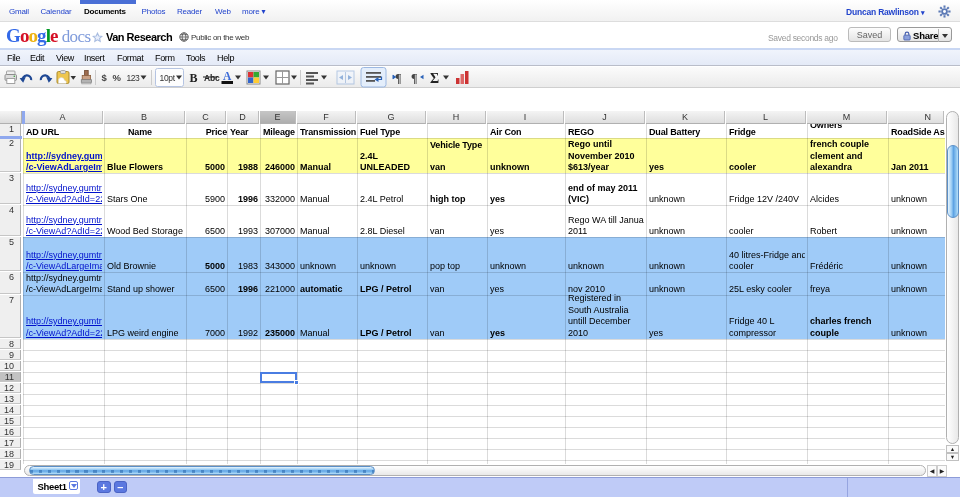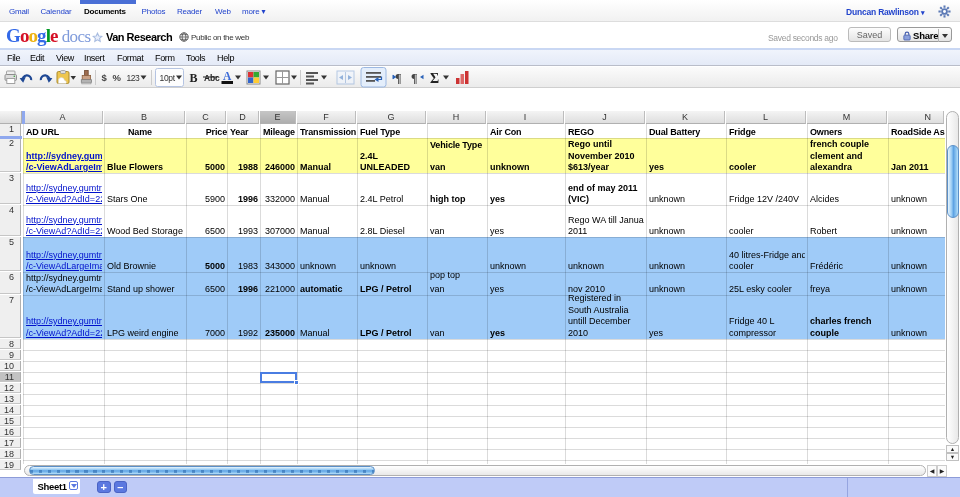--- a/index.html
+++ b/index.html
@@ -349,21 +349,21 @@
 <div class="c b" style="left:189px;top:127.0px;width:38px;letter-spacing:-0.15px;text-align:right;">Price</div>
 <div class="c b" style="left:230px;top:127.0px;width:30px;letter-spacing:-0.15px;">Year</div>
 <div class="c b" style="left:263px;top:127.0px;width:34px;letter-spacing:-0.15px;">Mileage</div>
 <div class="c b" style="left:300px;top:127.0px;width:57px;letter-spacing:-0.15px;">Transmission</div>
 <div class="c b" style="left:360px;top:127.0px;width:67px;letter-spacing:-0.15px;">Fuel Type</div>
 <div class="c b" style="left:430px;top:127.0px;width:57px;letter-spacing:-0.15px;margin-top:13px;">Vehicle Type</div>
 <div class="c b" style="left:490px;top:127.0px;width:75px;letter-spacing:-0.15px;">Air Con</div>
 <div class="c b" style="left:568px;top:127.0px;width:78px;letter-spacing:-0.15px;">REGO</div>
 <div class="c b" style="left:649px;top:127.0px;width:77px;letter-spacing:-0.15px;">Dual Battery</div>
 <div class="c b" style="left:729px;top:127.0px;width:78px;letter-spacing:-0.15px;">Fridge</div>
-<div class="c b" style="left:810px;top:127.0px;width:78px;letter-spacing:-0.15px;">Owners</div>
+<div class="c b" style="left:810px;top:120px;width:78px;letter-spacing:-0.15px;">Owners</div>
 <div class="c b" style="left:891px;top:127.0px;width:54px;letter-spacing:-0.15px;">RoadSide Assista</div>
 <div class="c b lk" style="left:26px;top:150.5px;width:76px;">http://sydney.gumt<br>/c-ViewAdLargeIma</div>
 <div class="c b" style="left:107px;top:162.0px;width:77px;">Blue Flowers</div>
 <div class="c b" style="left:189px;top:162.0px;width:36px;text-align:right;">5000</div>
 <div class="c b" style="left:230px;top:162.0px;width:28px;text-align:right;">1988</div>
 <div class="c b" style="left:263px;top:162.0px;width:32px;text-align:right;">246000</div>
 <div class="c b" style="left:300px;top:162.0px;width:55px;">Manual</div>
 <div class="c b" style="left:360px;top:150.5px;width:65px;">2.4L<br>UNLEADED</div>
 <div class="c b" style="left:430px;top:162.0px;width:55px;">van</div>
 <div class="c b" style="left:490px;top:162.0px;width:73px;">unknown</div>
@@ -400,21 +400,21 @@
 <div class="c" style="left:729px;top:226.0px;width:76px;">cooler</div>
 <div class="c" style="left:810px;top:226.0px;width:76px;">Robert</div>
 <div class="c" style="left:891px;top:226.0px;width:54px;">unknown</div>
 <div class="c lk" style="left:26px;top:249.5px;width:76px;">http://sydney.gumtre<br>/c-ViewAdLargeImag</div>
 <div class="c" style="left:107px;top:261.0px;width:77px;">Old Brownie</div>
 <div class="c b" style="left:189px;top:261.0px;width:36px;text-align:right;">5000</div>
 <div class="c" style="left:230px;top:261.0px;width:28px;text-align:right;">1983</div>
 <div class="c" style="left:263px;top:261.0px;width:32px;text-align:right;">343000</div>
 <div class="c" style="left:300px;top:261.0px;width:55px;">unknown</div>
 <div class="c" style="left:360px;top:261.0px;width:65px;">unknown</div>
-<div class="c" style="left:430px;top:261.0px;width:55px;margin-top:9px;">pop top</div>
+<div class="c" style="left:430px;top:261.0px;width:55px;">pop top</div>
 <div class="c" style="left:490px;top:261.0px;width:73px;">unknown</div>
 <div class="c" style="left:568px;top:261.0px;width:76px;">unknown</div>
 <div class="c" style="left:649px;top:261.0px;width:75px;">unknown</div>
 <div class="c" style="left:729px;top:249.5px;width:76px;">40 litres-Fridge and<br>cooler</div>
 <div class="c" style="left:810px;top:261.0px;width:76px;">Frédéric</div>
 <div class="c" style="left:891px;top:261.0px;width:54px;">unknown</div>
 <div class="c" style="left:26px;top:272.5px;width:76px;">http://sydney.gumtre<br>/c-ViewAdLargeImag</div>
 <div class="c" style="left:107px;top:284.0px;width:77px;">Stand up shower</div>
 <div class="c" style="left:189px;top:284.0px;width:36px;text-align:right;">6500</div>
 <div class="c b" style="left:230px;top:284.0px;width:28px;text-align:right;">1996</div>

